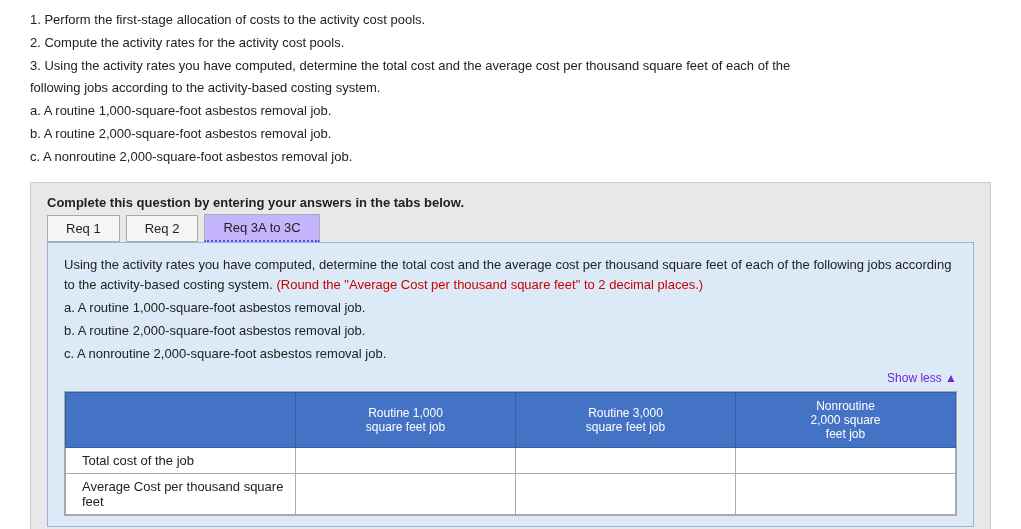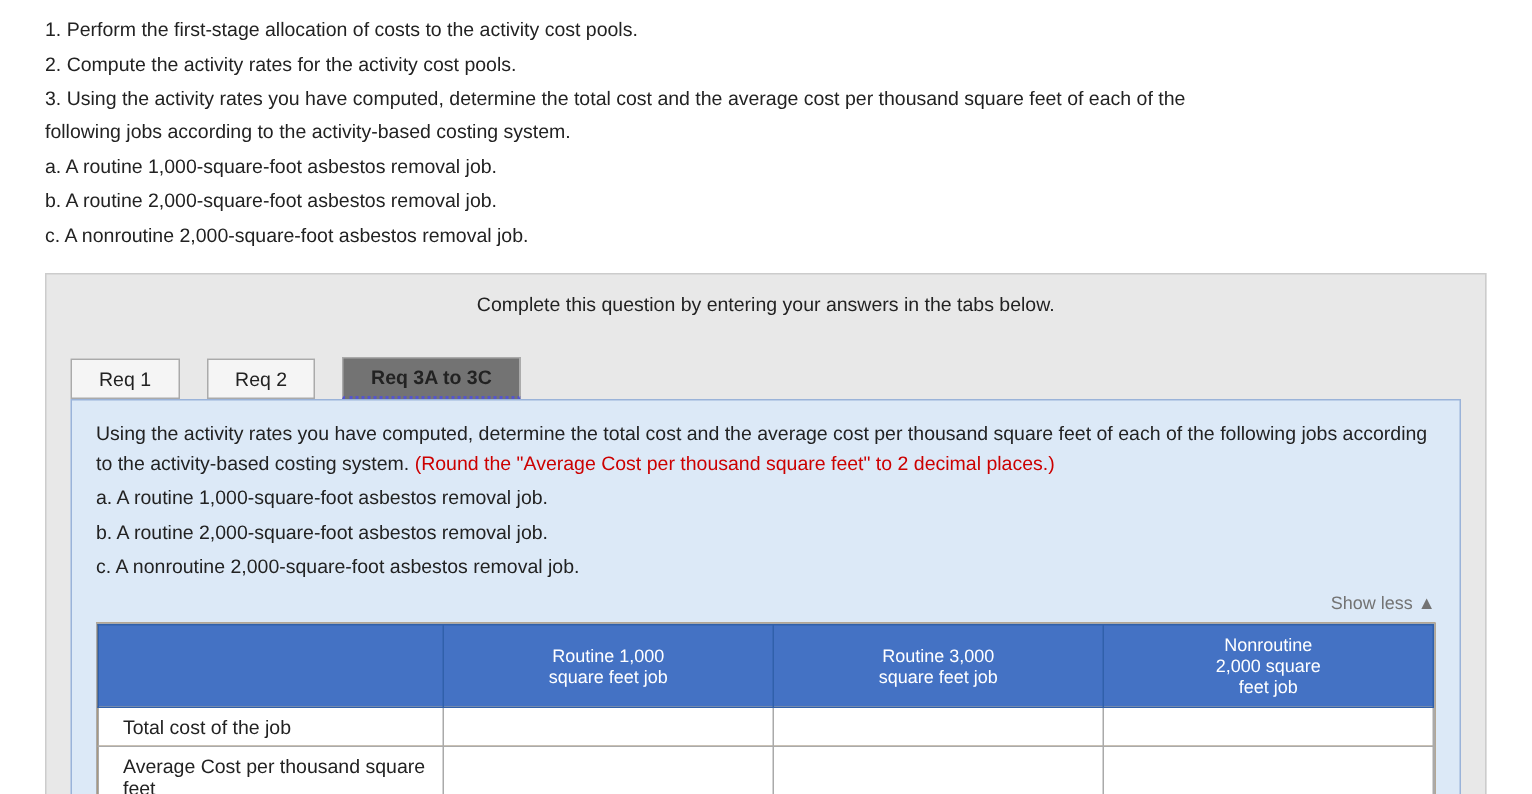--- a/index.html
+++ b/index.html
@@ -23,69 +23,68 @@
     .instructions p {
       margin-bottom: 2px;
     }
     .question-box {
       background: #e8e8e8;
       border: 1px solid #ccc;
       padding: 12px 16px 14px 16px;
       margin-bottom: 0;
     }
     .question-box .bold-instruction {
-      font-weight: normal;
-      font-size: 13px;
-      margin-bottom: 28px;
-      text-align: center;
+      font-weight: bold;
+      font-size: 13px;
+      margin-bottom: 4px;
     }
     .tabs-row {
       display: flex;
       flex-direction: row;
       align-items: flex-end;
-      gap: 16px;
+      gap: 4px;
       margin-bottom: 0;
     }
     .tab {
       border: 1px solid #aaa;
       background: #f5f5f5;
       padding: 5px 18px;
       cursor: pointer;
       font-size: 13px;
       color: #222;
       margin-right: 2px;
     }
     .tab.active {
-      background: #737373;
+      background: #c4b5fd;
       border-bottom: 2px dotted #5555cc;
       border-top: 1px solid #aaa;
       border-left: 1px solid #aaa;
       border-right: 1px solid #aaa;
-      font-weight: bold;
+      font-weight: normal;
     }
     .tab-content-area {
       border: 1px solid #9ab3d9;
       background: #dce9f7;
       padding: 12px 16px 10px 16px;
     }
     .tab-description {
       font-size: 13px;
       line-height: 1.6;
       color: #222;
       margin-bottom: 6px;
     }
     .tab-description .highlight-red {
       color: #cc0000;
     }
     .tab-description p {
       margin-bottom: 2px;
     }
     .show-less {
       text-align: right;
-      color: #737373;
+      color: #6d28d9;
       font-size: 12px;
       cursor: pointer;
       margin-bottom: 6px;
     }
     .data-table-wrapper {
       background: #a16207;
       border: 1px solid #aaa;
     }
     .data-table {
       width: 100%;

